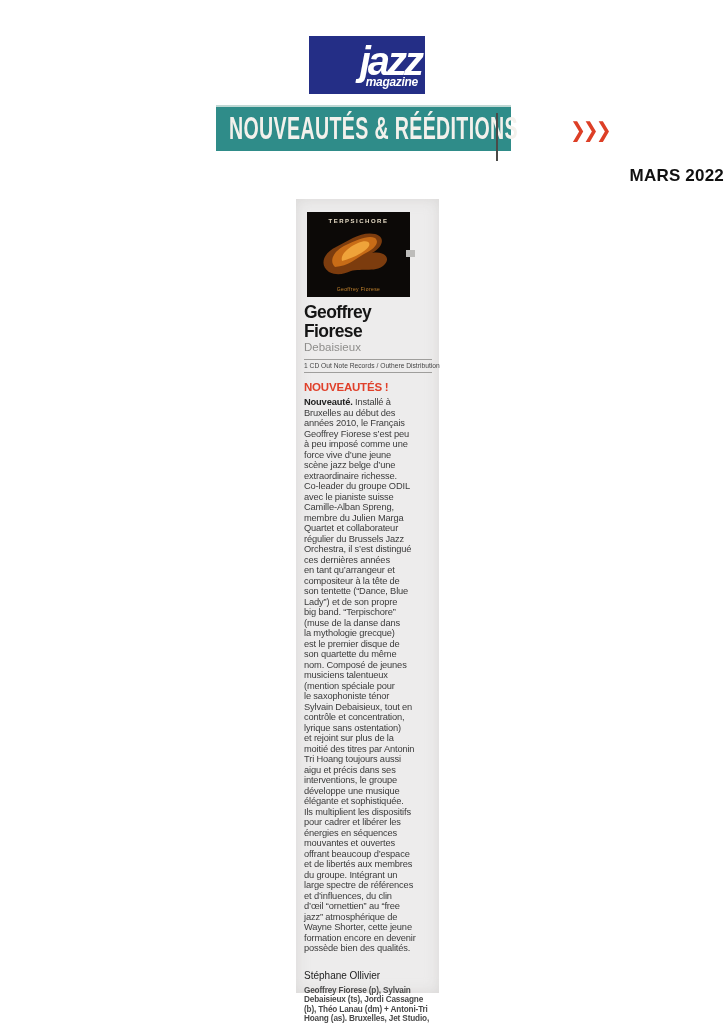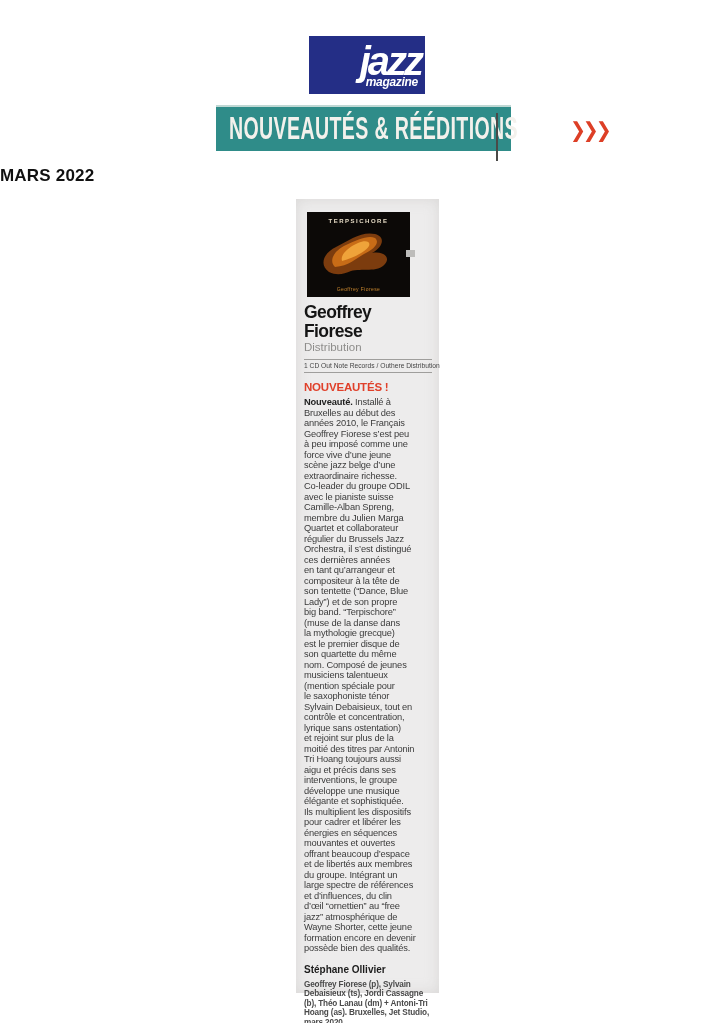--- a/index.html
+++ b/index.html
@@ -32,21 +32,21 @@
   }
   .banner .arrows{
     color:#dd3f26;font-weight:bold;font-size:19px;letter-spacing:-3px;
     margin-left:-72px;transform:scaleY(1.1);
   }
   .banner .endbar{
     position:absolute;right:13px;top:6px;width:2px;height:48px;background:#4a4a48;
   }
   
   .date{
-    position:absolute;left:0;right:0;top:166px;text-align:left;
+    position:absolute;left:0;right:0;top:166px;text-align:right;
     font-size:17px;font-weight:bold;color:#111;letter-spacing:0.2px;
   }
   
   .clip{
     position:absolute;left:296px;top:199px;width:143px;height:794px;
     background:#edecec;box-sizing:border-box;padding:13px 7px 0 8px;
     box-shadow:inset 0 0 14px rgba(180,178,175,0.35);
   }
   .cover{
     width:103px;height:85px;background:#0c0907;position:relative;margin-left:3px;
@@ -74,21 +74,21 @@
   }
   .badge{
     margin-top:8px;color:#e0402a;font-weight:800;font-size:11.5px;line-height:13px;
     letter-spacing:-0.2px;
   }
   .review{
     margin-top:3px;font-size:9.3px;line-height:10.5px;letter-spacing:-0.15px;
     color:#3b3b3b;white-space:pre;
   }
   .review .lead{font-weight:bold;color:#222;}
-  .author{margin-top:10px;font-size:10px;line-height:11px;font-weight:700;color:#1c1c1c;}
+  .author{margin-top:16px;font-size:10px;line-height:11px;font-weight:400;color:#1c1c1c;}
   .credits{
     margin-top:5px;font-size:8.2px;line-height:9.6px;font-weight:bold;
     letter-spacing:-0.15px;color:#4a4a4a;white-space:pre;
   }
 </style>
 </head>
 <body>
 
 <div class="logo">
   <span class="jazz">jazz</span>
@@ -110,21 +110,21 @@
     <svg width="99" height="52" viewBox="0 0 99 52">
       <path d="M20,48 C9,40 16,28 27,23 C40,16 53,7 66,10 C77,13 74,23 63,29 C74,27 82,33 76,40 C69,49 52,44 42,47 C35,50 28,52 20,48 Z" fill="#7c3c0e"></path>
       <path d="M26,43 C19,36 26,26 37,21 C48,16 59,11 66,14 C71,18 66,25 55,30 C46,35 40,42 26,43 Z" fill="#c86c17"></path>
       <path d="M33,37 C31,30 40,23 49,19 C56,16 62,17 60,22 C57,27 47,33 33,37 Z" fill="#efa33a"></path>
     </svg>
     <div class="cartist">Geoffrey Fiorese</div>
     <div class="tab"></div>
   </div>
 
   <div class="headline">Geoffrey Fiorese</div>
-  <div class="subtitle">Distribution</div>
+  <div class="subtitle">Debaisieux</div>
   <div class="labelline">1 CD Out Note Records / Outhere Distribution</div>
   <div class="badge">NOUVEAUTÉS !</div>
 
   <div class="review"><span class="lead">Nouveauté.</span><span> Installé à
 Bruxelles au début des
 années 2010, le Français
 Geoffrey Fiorese s’est peu
 à peu imposé comme une
 force vive d’une jeune
 scène jazz belge d’une

